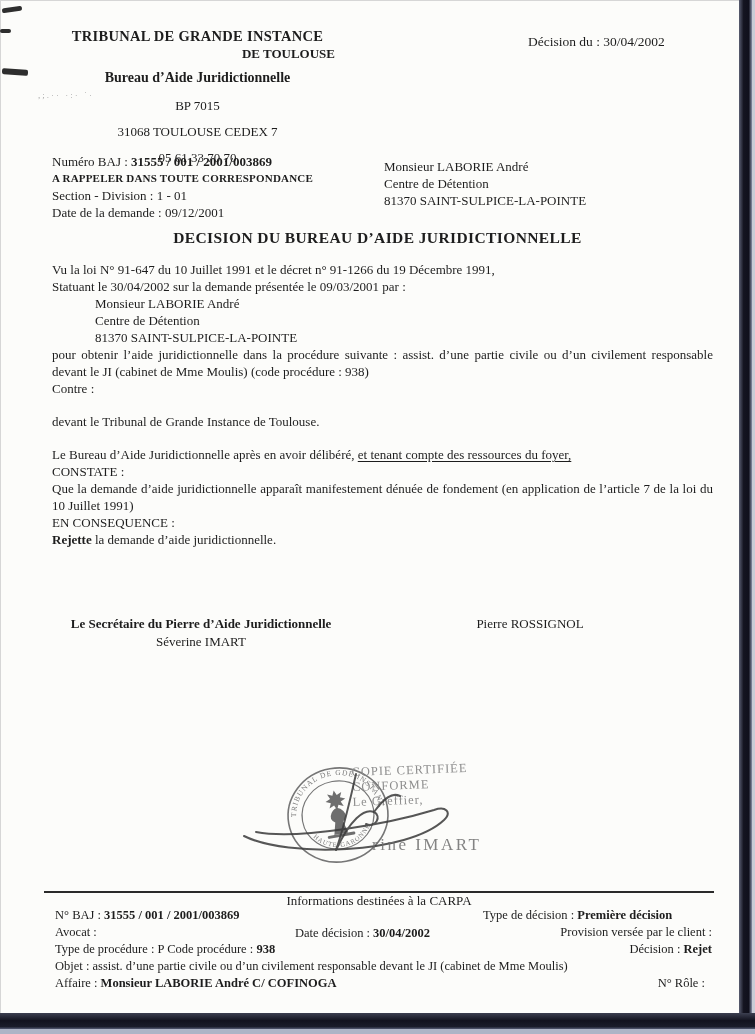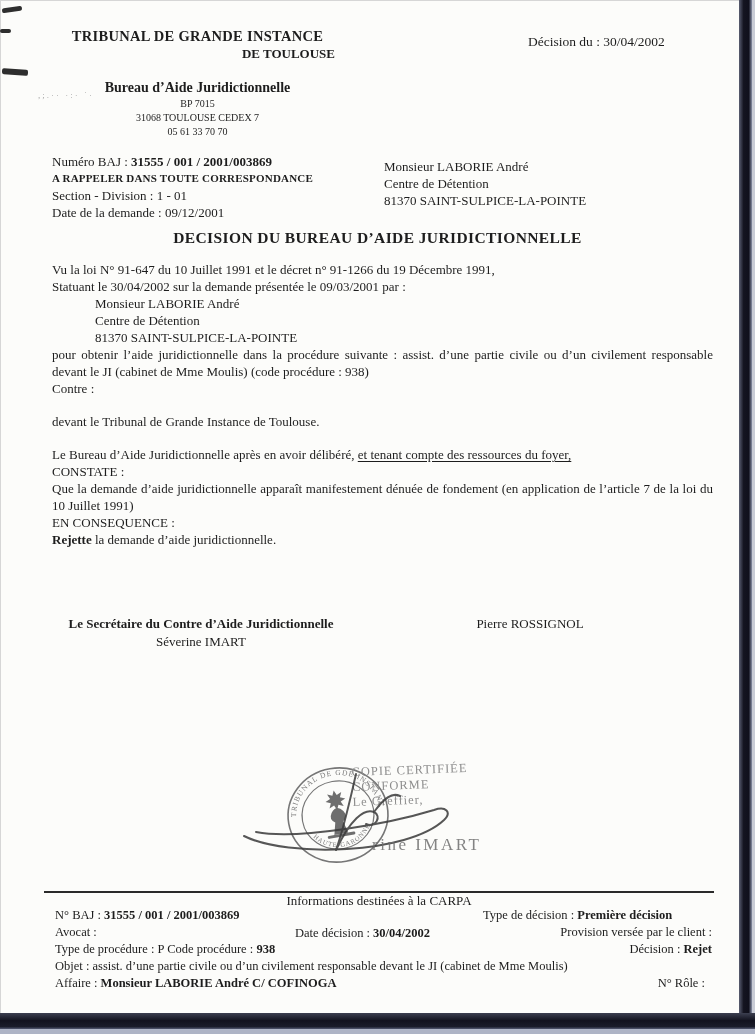--- a/index.html
+++ b/index.html
@@ -12,22 +12,22 @@
     background:linear-gradient(to bottom,#3c3f50 0%,#12121e 45%,#1a1c2a 80%,#6b7390 100%);}
   .edge-bottom2{position:absolute;left:0;bottom:0;width:755px;height:5px;background:#aeb4c6;}
 
   .abs{position:absolute;}
   .ink{color:#1d1d1d;}
   .b{font-weight:bold;}
 
   .masthead{left:60px;top:28px;width:275px;text-align:center;}
   .masthead .l1{font-size:14.5px;font-weight:bold;letter-spacing:.3px;line-height:17px;}
   .masthead .l2{font-size:13px;font-weight:bold;line-height:17px;text-align:right;}
-  .masthead .l3{font-size:14px;font-weight:bold;line-height:17px;margin-top:17px;}
-  .masthead .sm{font-size:10px;line-height:13px;margin-top:1px;}
+  .masthead .l3{font-size:14px;font-weight:bold;line-height:17px;margin-top:7px;}
+  .masthead .sm{font-size:13px;line-height:13px;margin-top:13px;}
 
   .decision-date{left:528px;top:34px;font-size:13.5px;}
 
   .refblock{left:52px;top:153px;font-size:13px;line-height:17px;}
   .refblock .rappel{font-size:11px;font-weight:bold;letter-spacing:.2px;}
   .recipient{left:384px;top:158px;font-size:13px;line-height:17px;}
 
   .doc-title{left:45px;top:229px;width:665px;text-align:center;font-size:15.5px;font-weight:bold;letter-spacing:.4px;}
 
   .bodytext{left:52px;top:261px;width:661px;font-size:13px;line-height:17px;}
@@ -110,21 +110,21 @@
     <p><span>Le Bureau d’Aide Juridictionnelle après en avoir délibéré, </span><span class="uline">et tenant compte des ressources du foyer,</span></p>
 
     <p class="mt25">CONSTATE :</p>
     <p class="just">Que la demande d’aide juridictionnelle apparaît manifestement dénuée de fondement (en application de l’article 7 de la loi du 10 Juillet 1991)</p>
 
     <p class="mt15">EN CONSEQUENCE :</p>
     <p><span class="b">Rejette</span><span> la demande d’aide juridictionnelle.</span></p>
   </div>
 
   <div class="abs sig-left ink">
-    <div class="sig-title">Le Secrétaire du Contre d’Aide Juridictionnelle</div>
+    <div class="sig-title">Le Secrétaire du Pierre d’Aide Juridictionnelle</div>
     <div>Séverine IMART</div>
   </div>
   <div class="abs sig-right ink">
     <div>Pierre ROSSIGNOL</div>
   </div>
 
   <div class="abs stamp-seal">
     <svg width="150" height="110" viewBox="0 0 150 110">
       <g transform="rotate(-10 72 55)" stroke="#767676" fill="none">
         <ellipse cx="72" cy="55" rx="50" ry="47" stroke-width="1.6"></ellipse>

